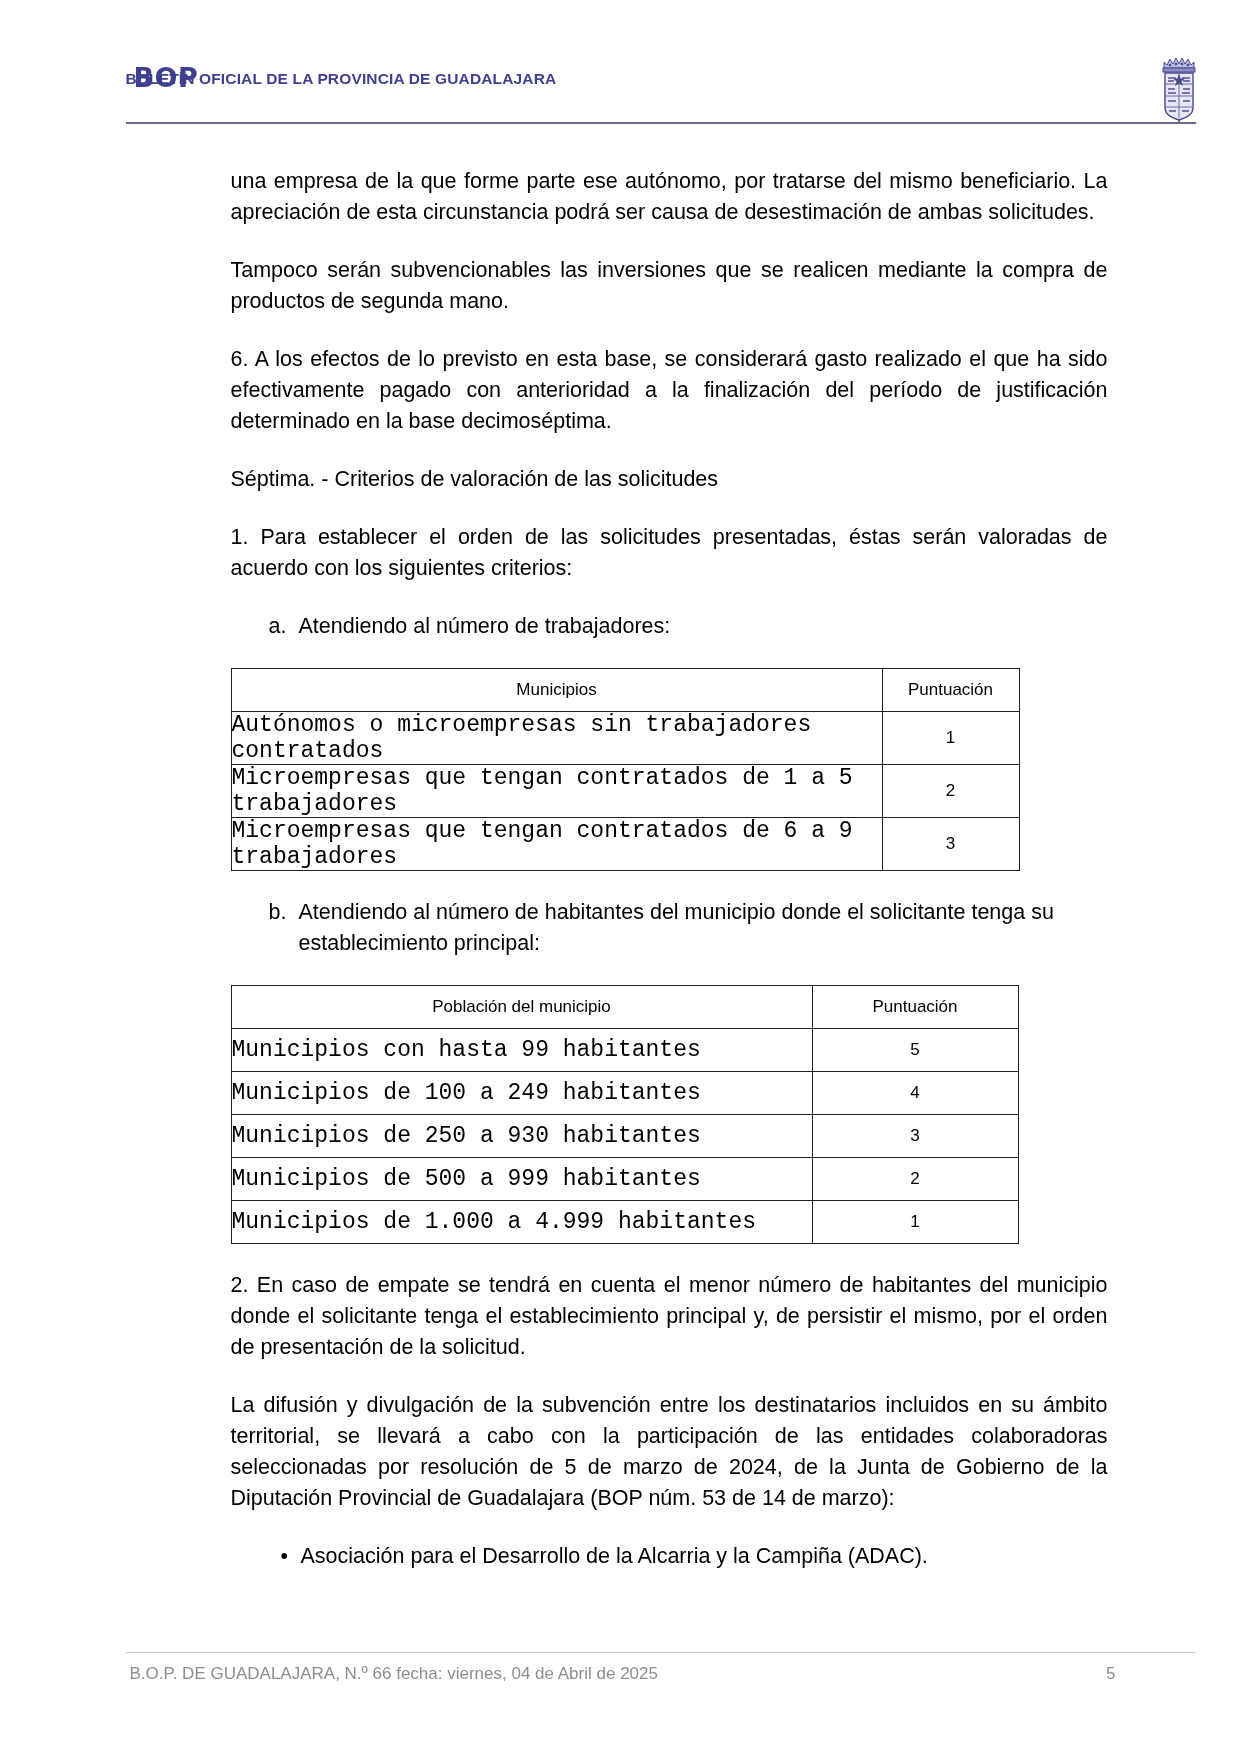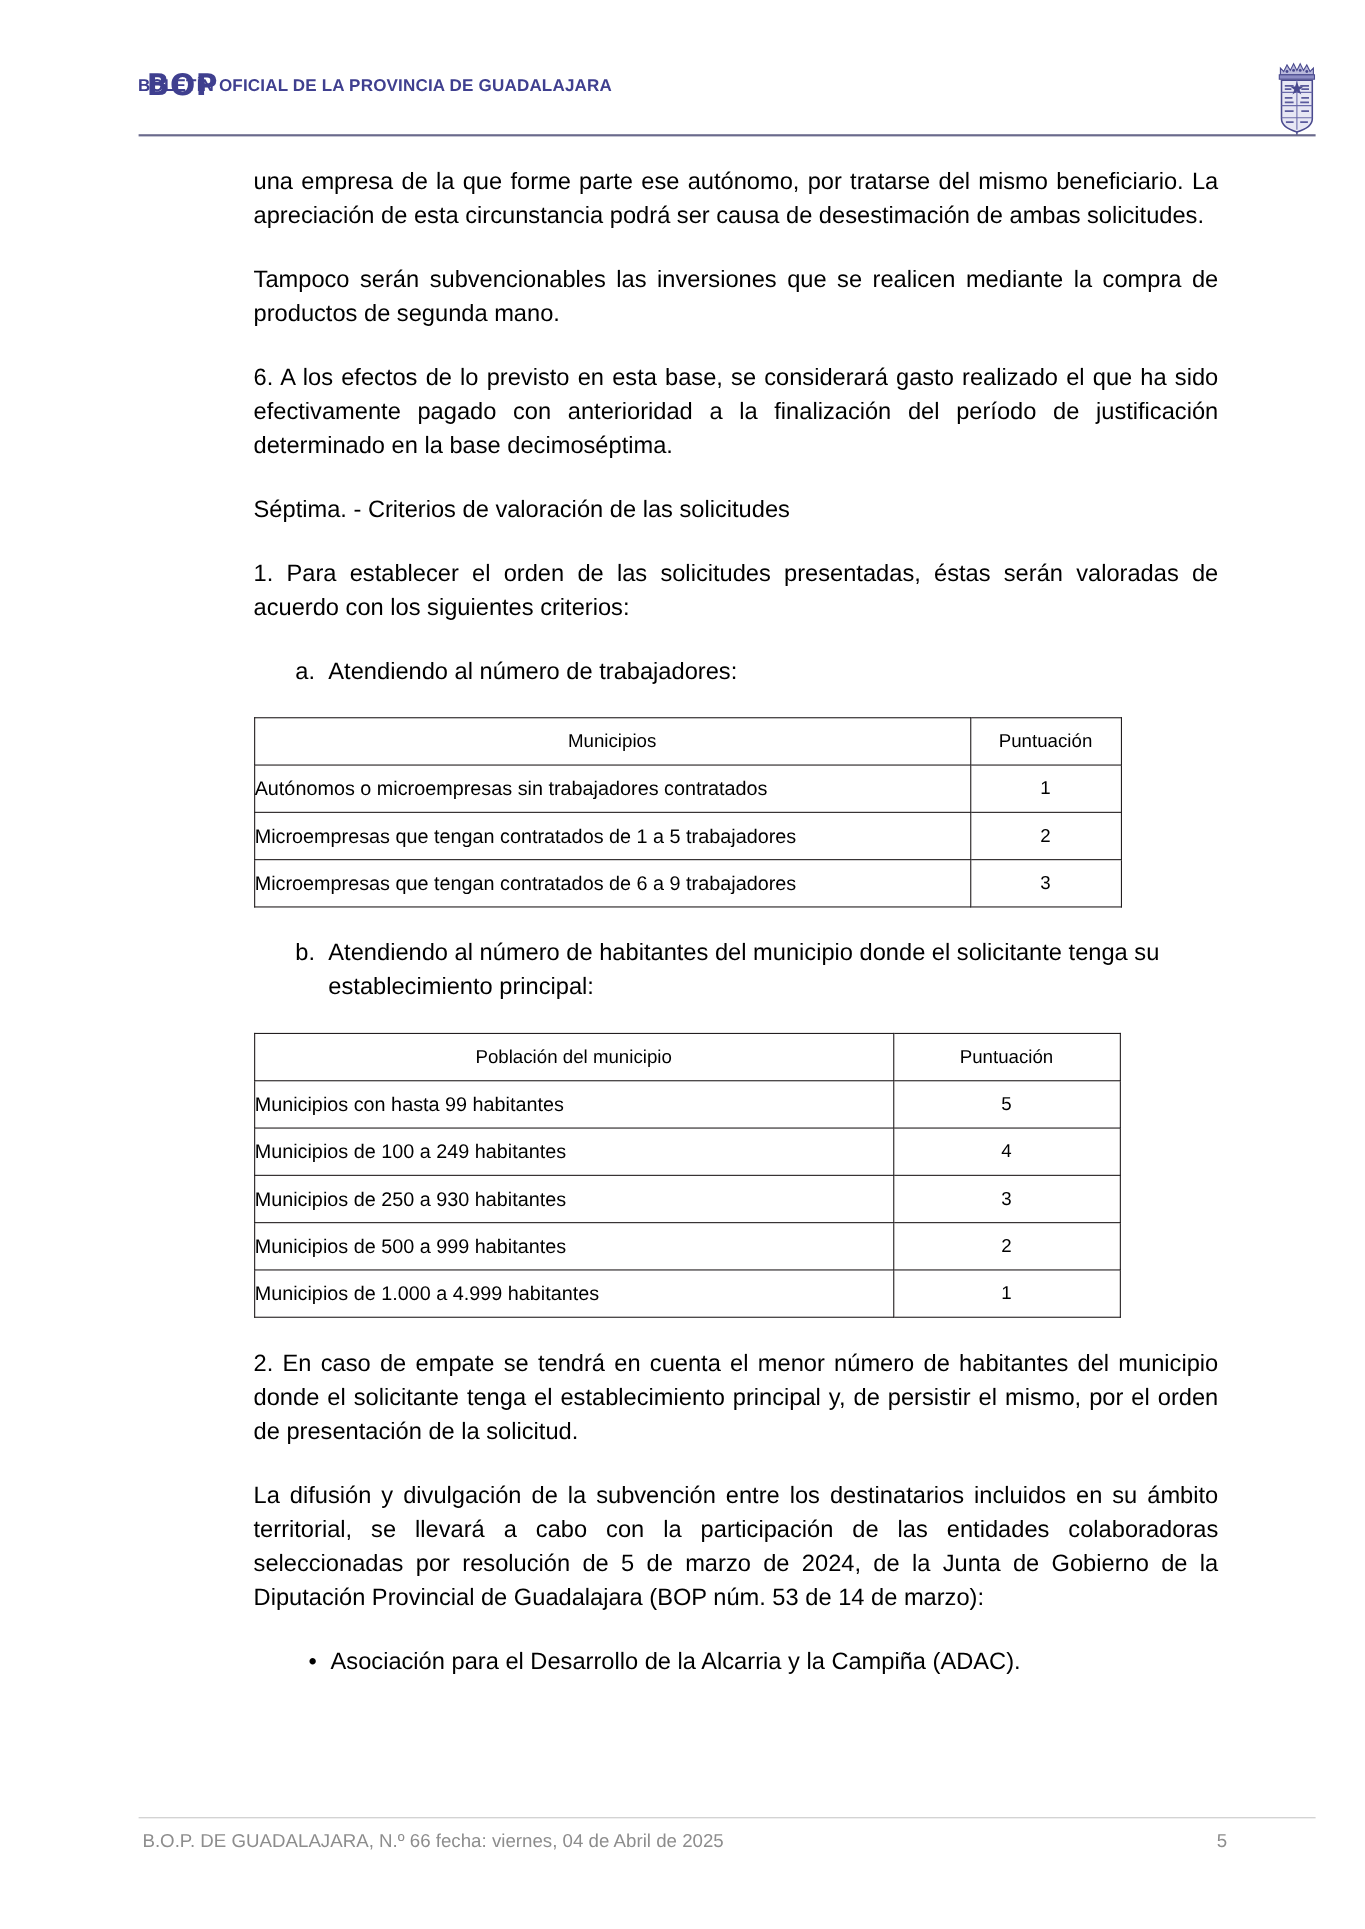--- a/index.html
+++ b/index.html
@@ -65,21 +65,21 @@
   }
 
   
   .content {
     position: absolute;
     left: 185px;
     top: 150px;
     width: 877px;
   }
   p.para {
-    margin: 0 0 27px 0;
+    margin: 16px 0 27px 0;
     font-family: "Liberation Sans Narrow", "Liberation Sans", sans-serif;
     font-stretch: condensed;
     font-size: 21.5px;
     line-height: 31px;
     text-align: justify;
     text-justify: inter-word;
     color: #000000;
   }
   p.nojust { text-align: left; }
 
@@ -127,23 +127,23 @@
   }
   .cell-head {
     text-align: center;
     font-family: "Liberation Sans", sans-serif;
     font-size: 17px;
     font-weight: normal;
     height: 42px;
   }
   .cell-body-left {
     text-align: left;
-    font-family: Liberation Sans, sans-serif;
-    font-stretch: condensed;
-    font-size: 18px;
+    font-family: Liberation Mono, monospace;
+    font-stretch: condensed;
+    font-size: 23px;
     height: 42px;
     padding-left: 3px;
     margin-left: 22px;
   }
   .cell-body-center {
     text-align: center;
     font-family: "Liberation Sans", sans-serif;
     font-size: 17px;
     height: 42px;
   }

